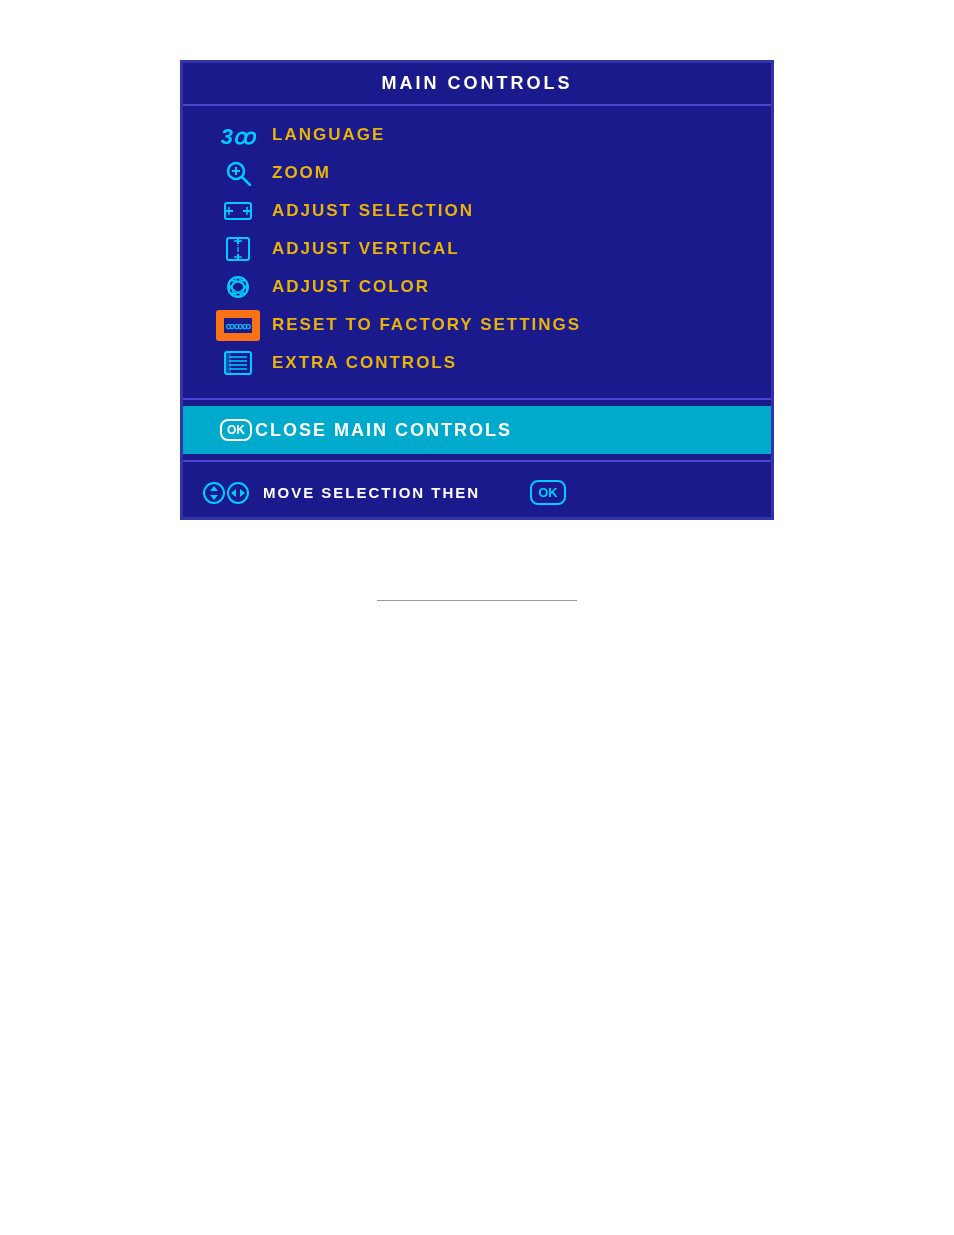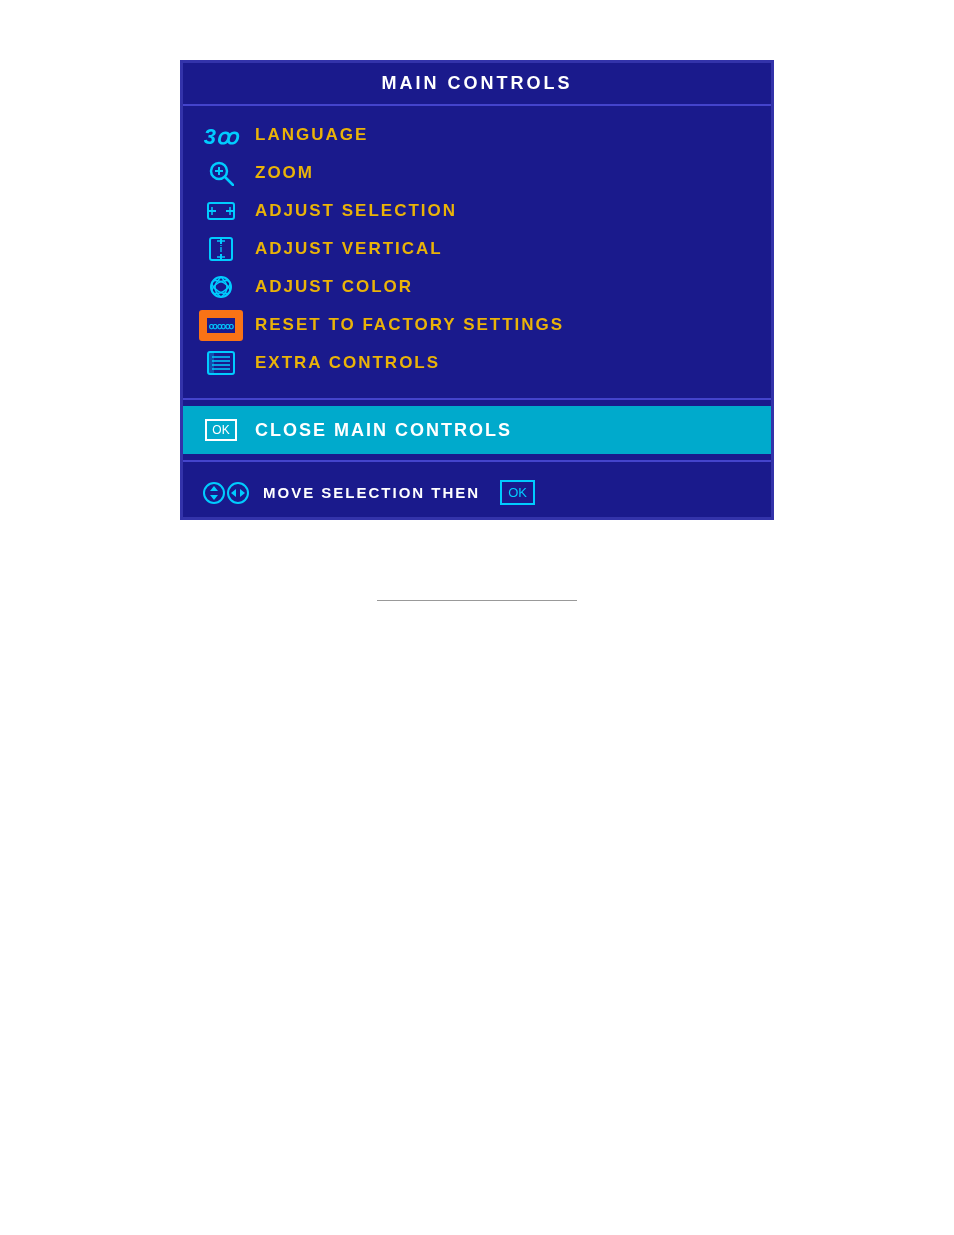--- a/index.html
+++ b/index.html
@@ -28,21 +28,21 @@
     }
 
     .menu-title span {
       color: #ffffff;
       font-size: 18px;
       font-weight: bold;
       letter-spacing: 3px;
     }
 
     .menu-items {
-      padding: 10px 0;
+      padding: 10px 17px;
     }
 
     .menu-item {
       display: flex;
       align-items: center;
       padding: 5px 20px;
       gap: 16px;
       cursor: pointer;
     }
 
@@ -121,28 +121,29 @@
       justify-content: center;
       padding: 1px 3px;
       font-size: 10px;
       color: #00ccff;
       font-weight: bold;
       letter-spacing: 0px;
     }
 
     .icon-ok-box {
       border: 2px solid currentColor;
-      border-radius: 0;
+      border-radius: 8px;
       display: inline-flex;
       align-items: center;
       justify-content: center;
       padding: 2px 5px;
       font-size: 11px;
-      font-weight: normal;
+      font-weight: bold;
       letter-spacing: 0px;
+      margin-left: 30px;
     }
 
     .horizontal-divider {
       width: 200px;
       height: 1px;
       background: #999;
       margin: 20px auto;
     }
   </style>
 </head>

